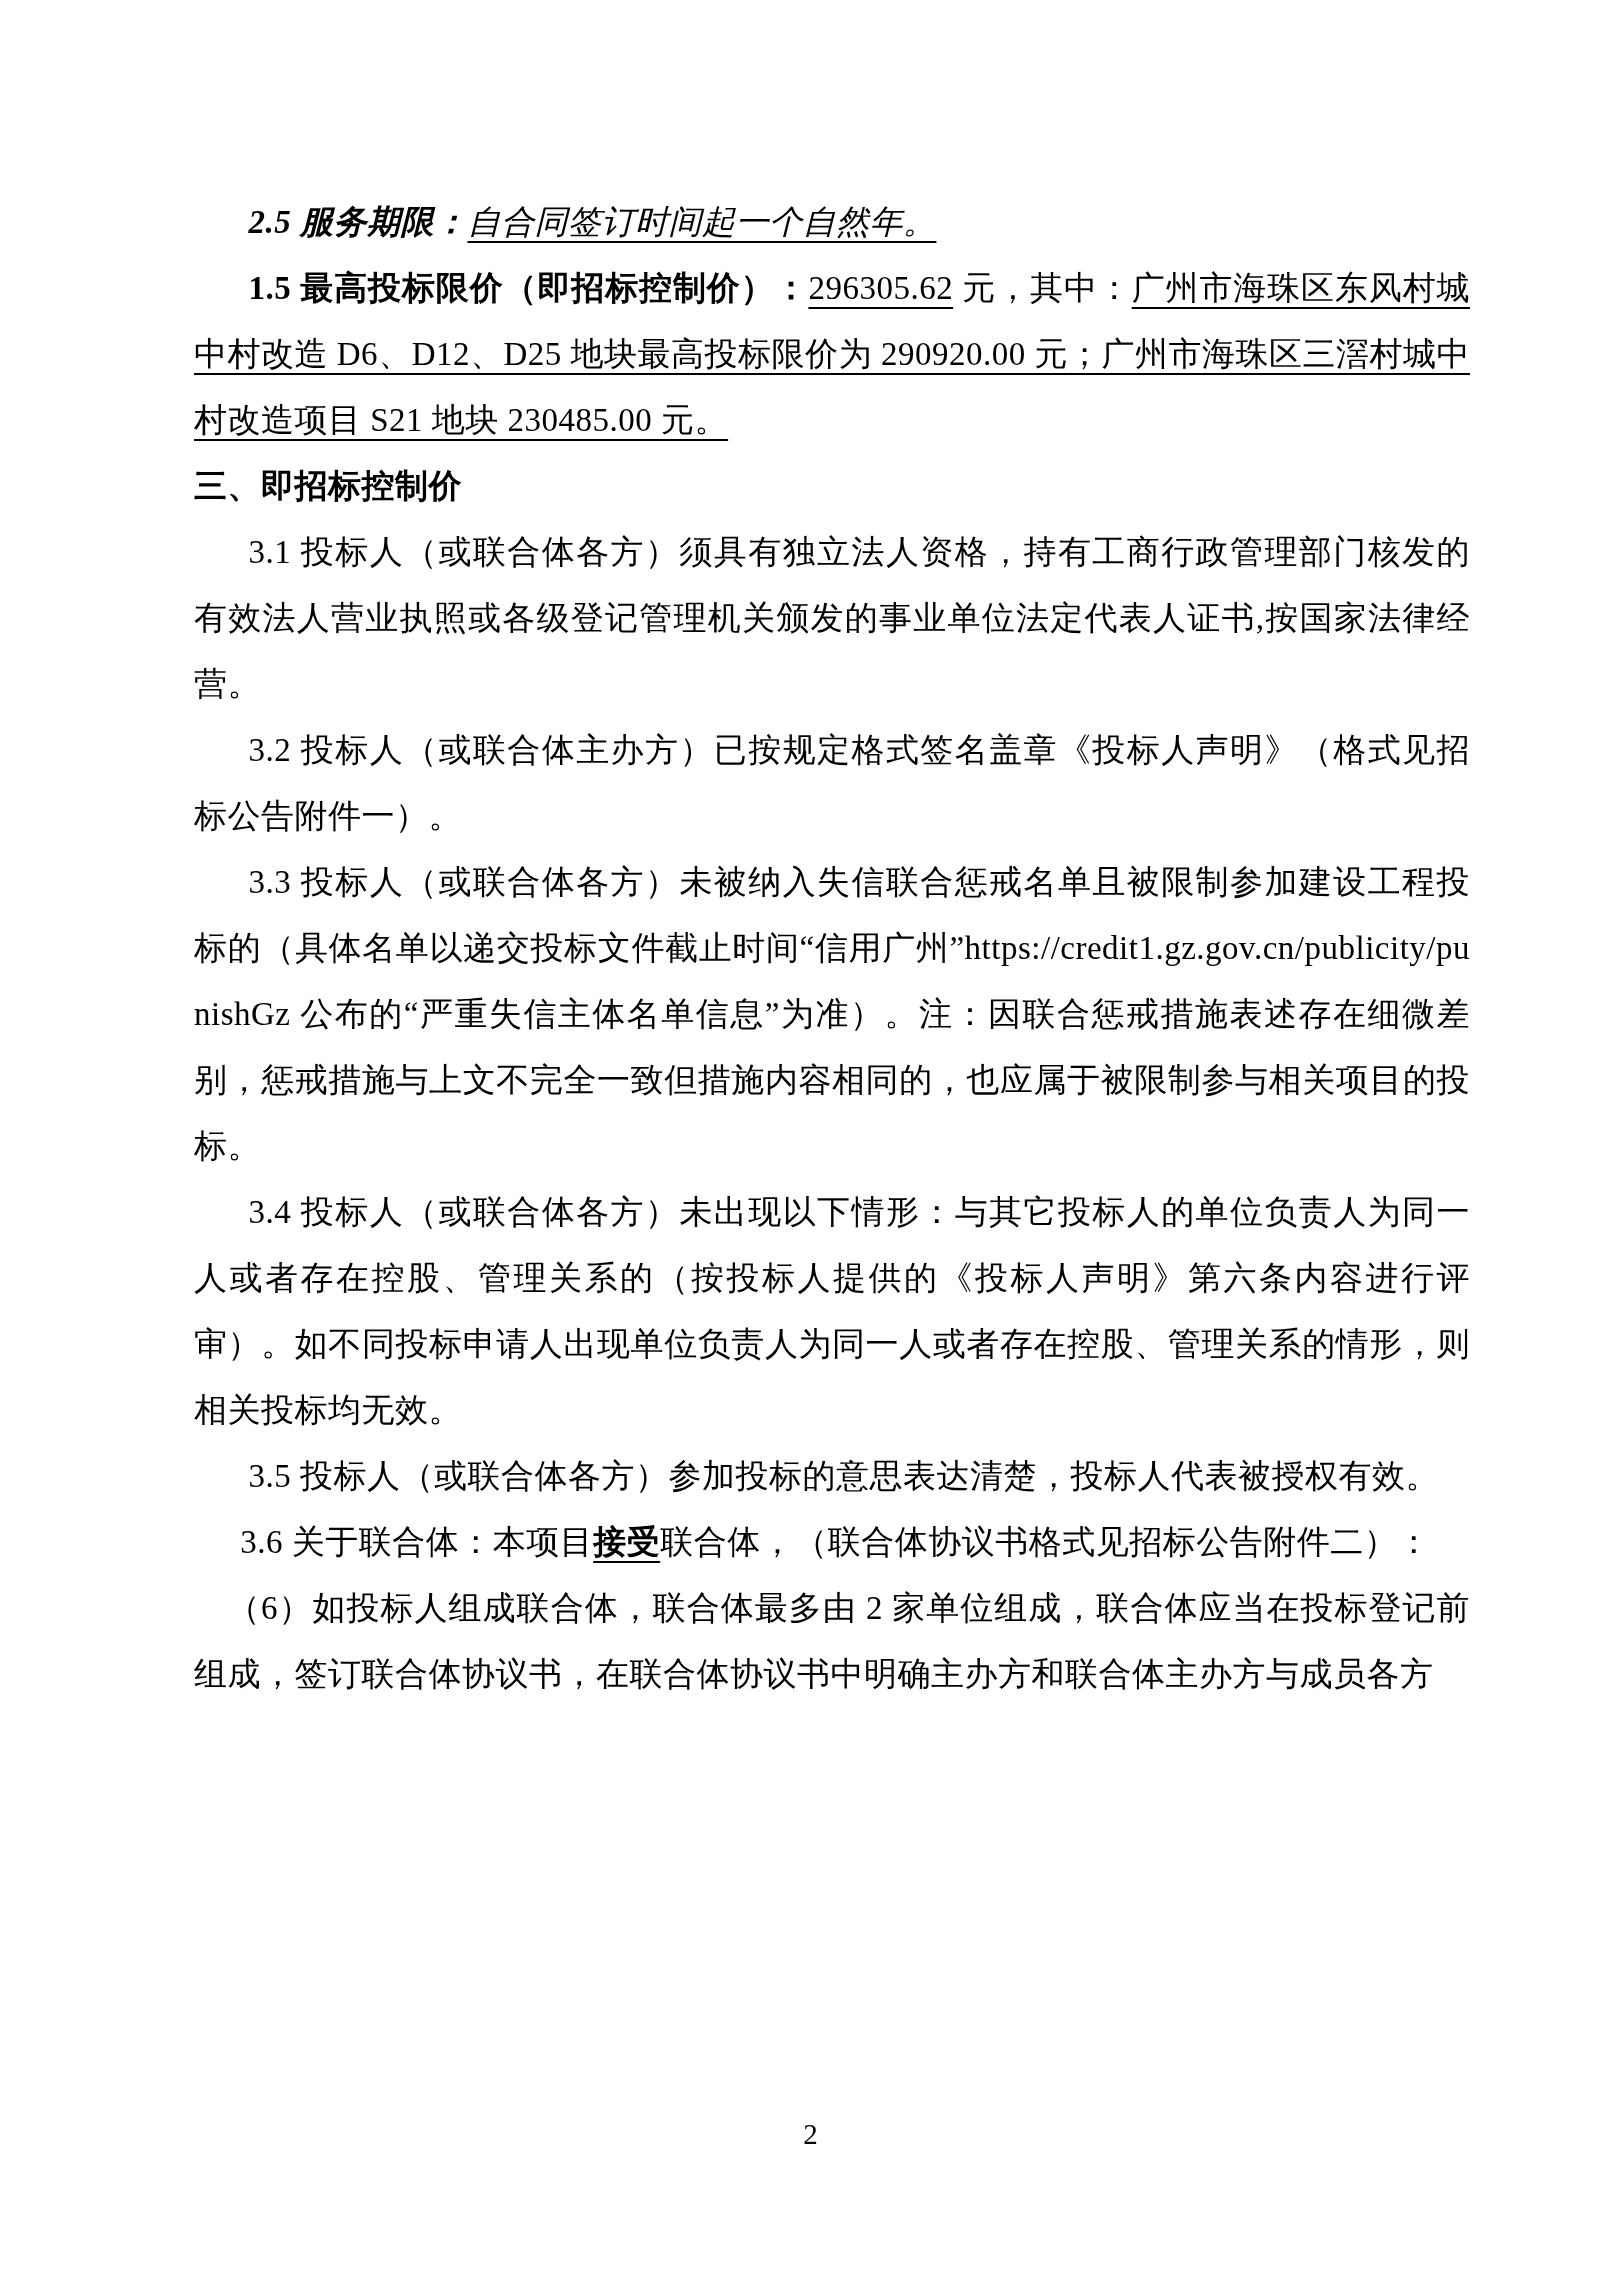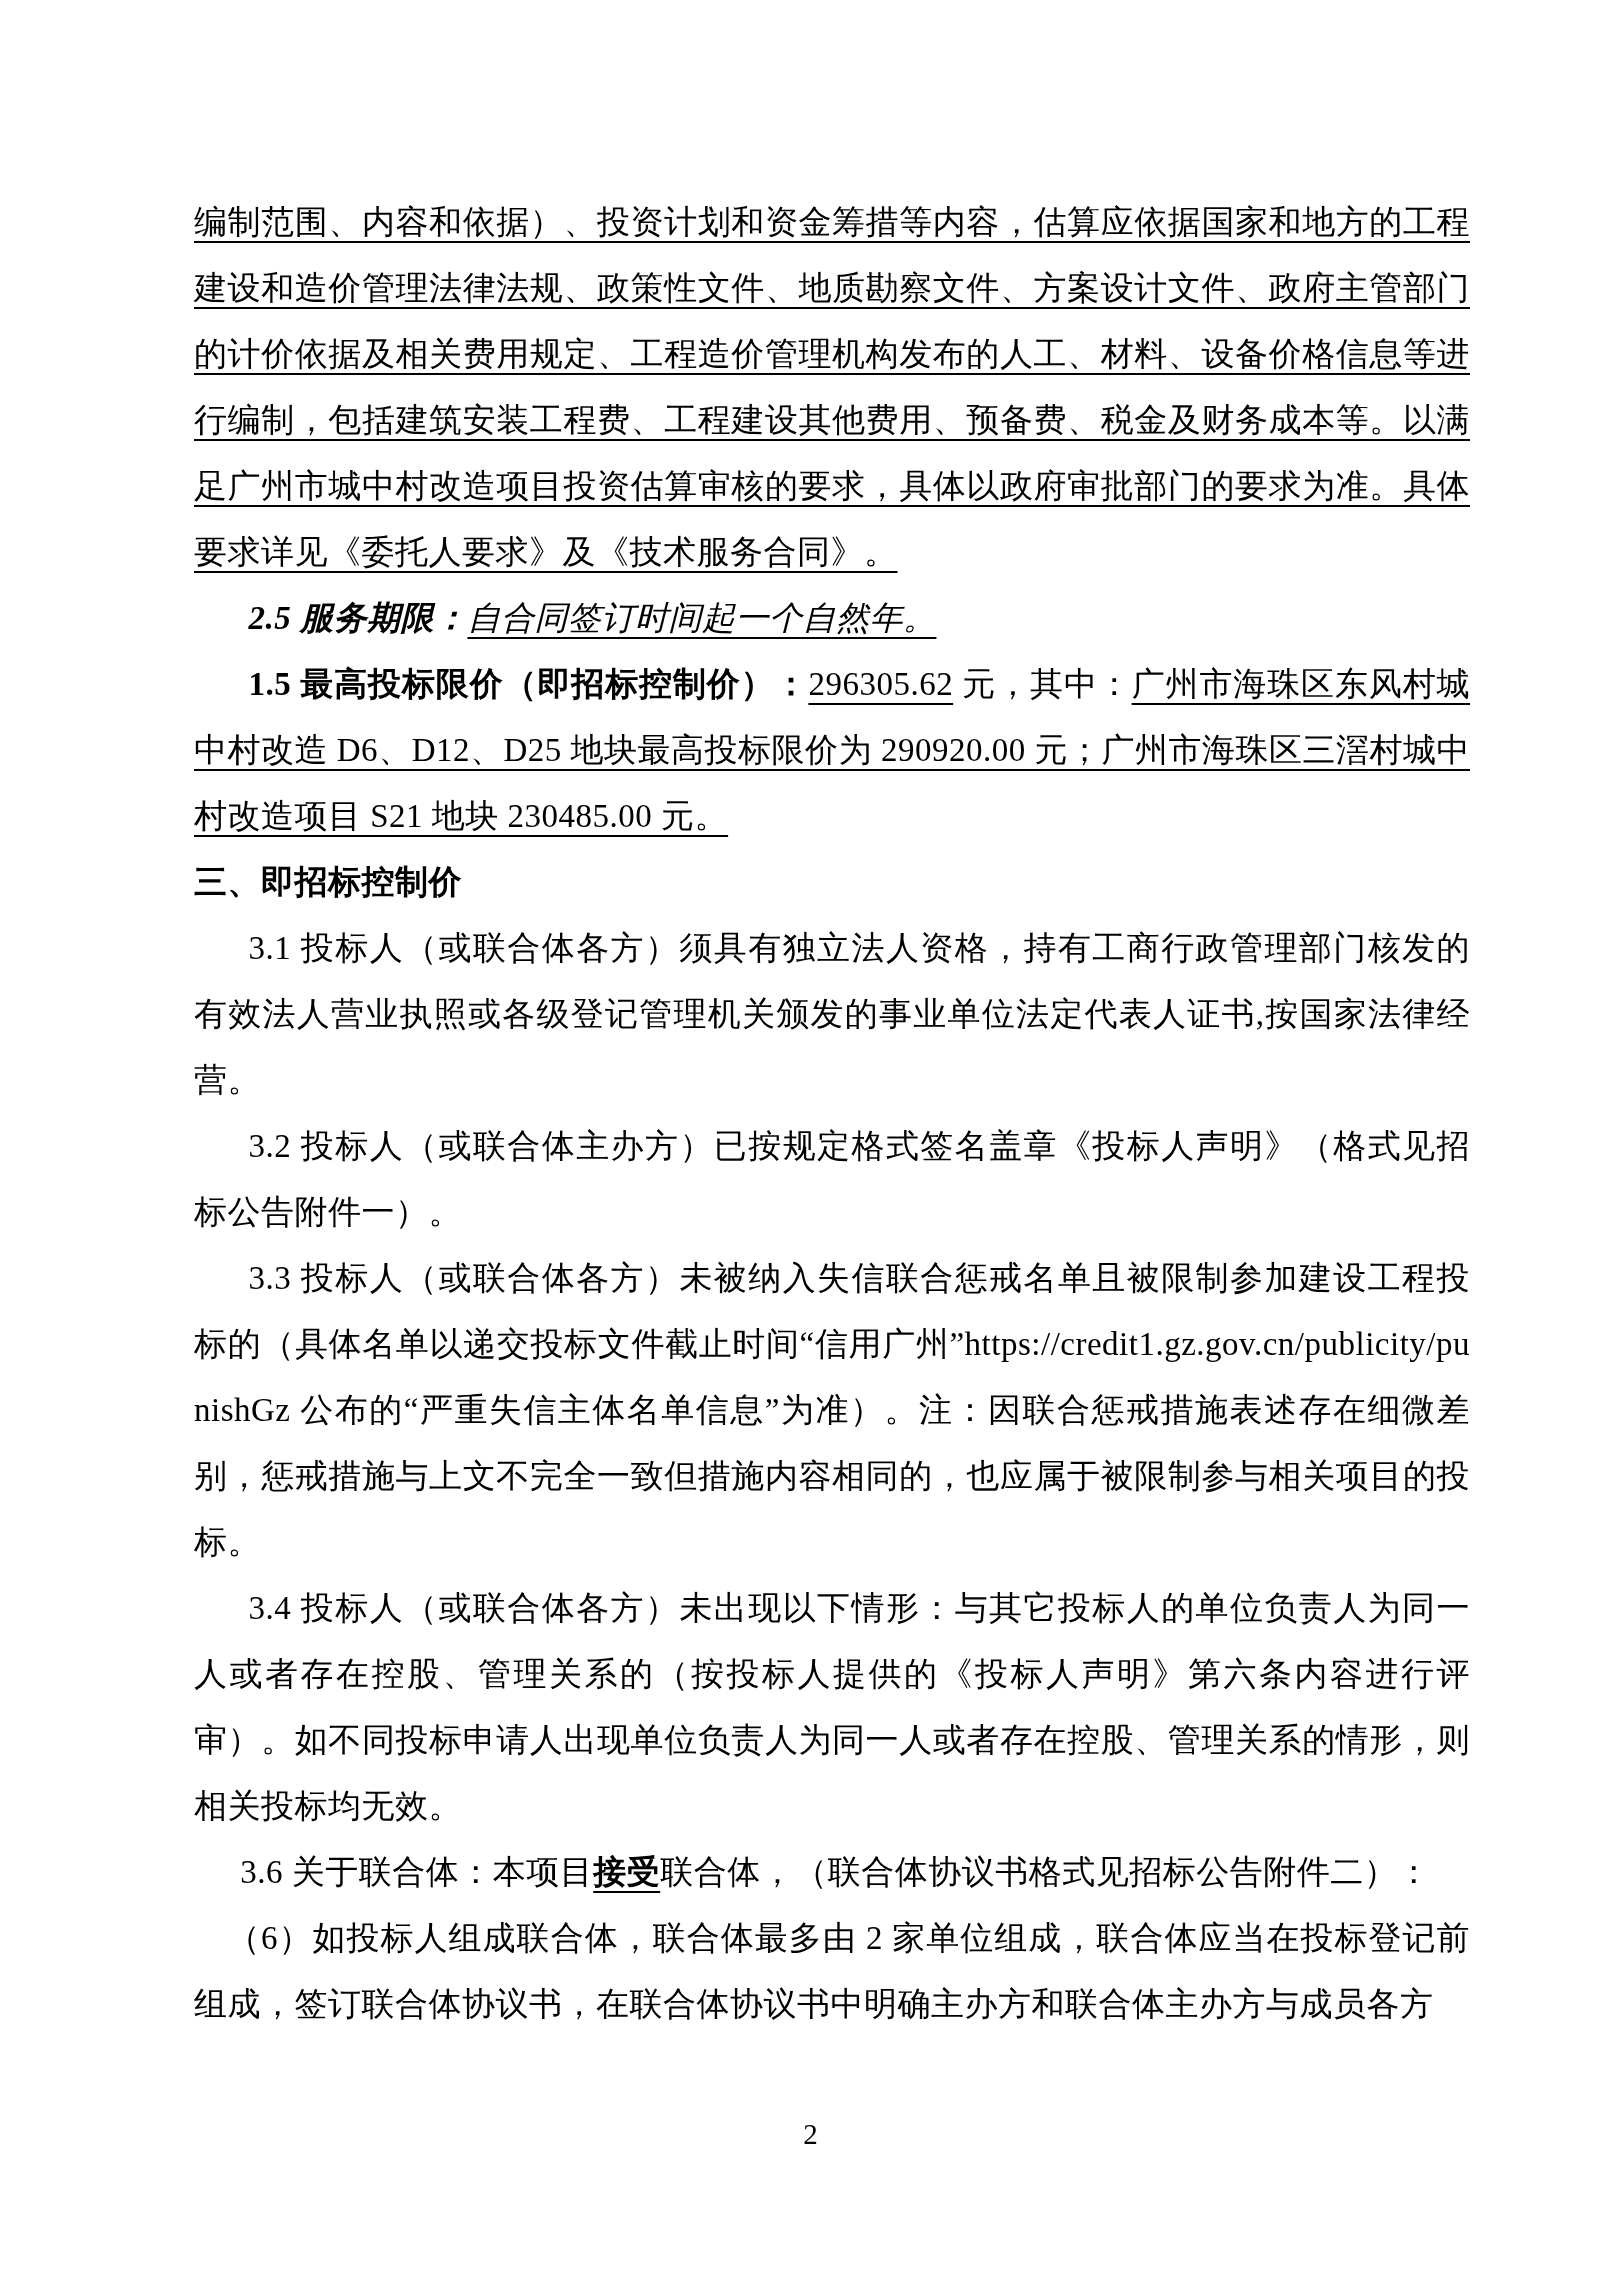--- a/index.html
+++ b/index.html
@@ -43,26 +43,26 @@
     text-align: center;
     font-size: 29px;
     line-height: 39px;
   }
 </style>
 </head>
 <body>
 
 <div class="page">
   <div class="content">
-      <p class="para"><span class="u">编制范围、内容和依据）、投资计划和资金筹措等内容，估算应依据国家和地方的工程建设和造价管理法律法规、政策性文件、地质勘察文件、方案设计文件、政府主管部门的计价依据及相关费用规定、工程造价管理机构发布的人工、材料、设备价格信息等进行编制，包括建筑安装工程费、工程建设其他费用、预备费、税金及财务成本等。以满足广州市城中村改造项目投资估算审核的要求，具体以政府审批部门的要求为准。具体要求详见《委托人要求》及《技术服务合同》。</span></p>
       <p class="para" style="text-indent: 1.65em; font-style: italic;"><span class="b ">2.5 服务期限：</span><span class="u">自合同签订时间起一个自然年。</span></p>
       <p class="para" style="text-indent: 1.65em;"><span class="b ">1.5 最高投标限价（即招标控制价）：</span><span class="u">296305.62</span><span class=""> 元，其中：</span><span class="u">广州市海珠区东风村城中村改造 D6、D12、D25 地块最高投标限价为 290920.00 元；广州市海珠区三滘村城中村改造项目 S21 地块 230485.00 元。</span></p>
       <p class="para heading"><span class="b ">三、即招标控制价</span></p>
       <p class="para" style="text-indent: 1.65em;"><span class="">3.1 投标人（或联合体各方）须具有独立法人资格，持有工商行政管理部门核发的有效法人营业执照或各级登记管理机关颁发的事业单位法定代表人证书,按国家法律经营。</span></p>
       <p class="para" style="text-indent: 1.65em;"><span class="">3.2 投标人（或联合体主办方）已按规定格式签名盖章《投标人声明》（格式见招标公告附件一）。</span></p>
       <p class="para break-all" style="text-indent: 1.65em;"><span class="">3.3 投标人（或联合体各方）未被纳入失信联合惩戒名单且被限制参加建设工程投标的（具体名单以递交投标文件截止时间“信用广州”https://credit1.gz.gov.cn/publicity/punishGz 公布的“严重失信主体名单信息”为准）。注：因联合惩戒措施表述存在细微差别，惩戒措施与上文不完全一致但措施内容相同的，也应属于被限制参与相关项目的投标。</span></p>
       <p class="para" style="text-indent: 1.65em;"><span class="">3.4 投标人（或联合体各方）未出现以下情形：与其它投标人的单位负责人为同一人或者存在控股、管理关系的（按投标人提供的《投标人声明》第六条内容进行评审）。如不同投标申请人出现单位负责人为同一人或者存在控股、管理关系的情形，则相关投标均无效。</span></p>
+      <p class="para" style="text-indent: 1.65em;"><span class="">3.5 投标人（或联合体各方）参加投标的意思表达清楚，投标人代表被授权有效。</span></p>
       <p class="para" style="text-indent: 1.4em;"><span class="">3.6 关于联合体：本项目</span><span class="b u">接受</span><span class="">联合体，（联合体协议书格式见招标公告附件二）：</span></p>
       <p class="para" style="text-indent: 1em;"><span class="">（6）如投标人组成联合体，联合体最多由 2 家单位组成，联合体应当在投标登记前组成，签订联合体协议书，在联合体协议书中明确主办方和联合体主办方与成员各方</span></p>
     </div>
   <div class="page-number">2</div>
 </div>
 
 
 </body></html>

